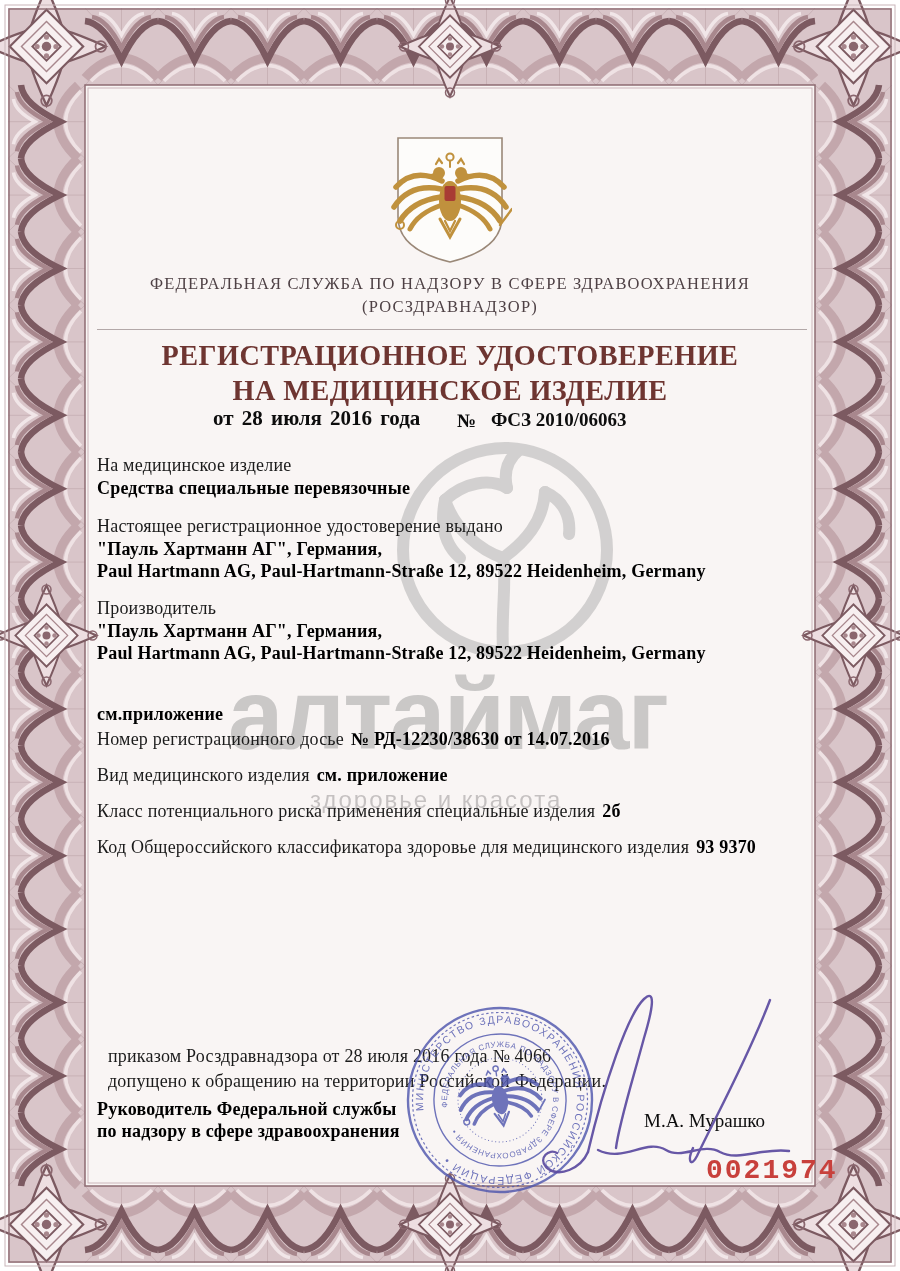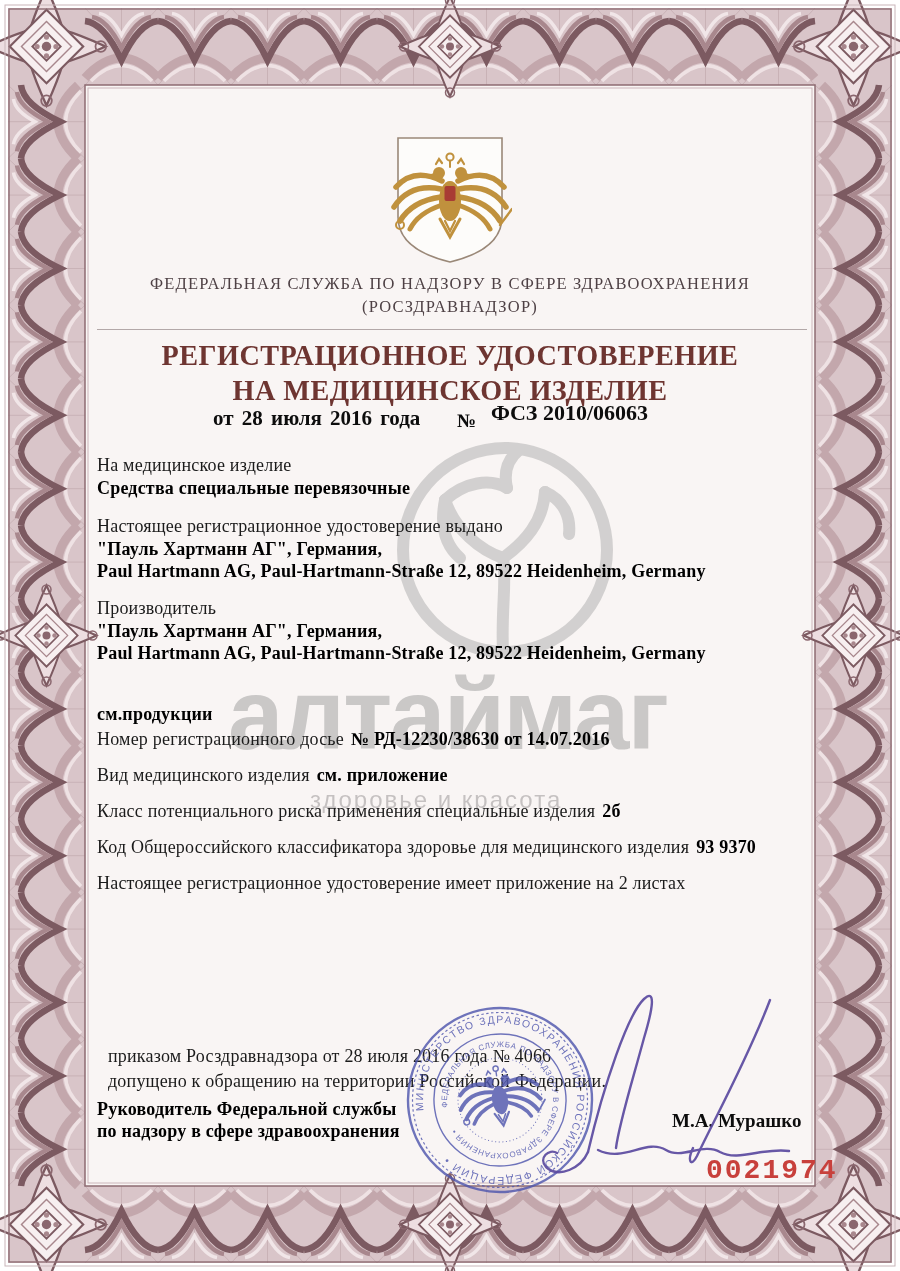--- a/index.html
+++ b/index.html
@@ -19,21 +19,21 @@
   .val-gap{margin-left:7px;font-weight:bold;color:#000;}
   
   .wm-word{left:228px;top:664px;font-family:Liberation Sans, sans-serif;
            font-weight:bold;font-size:100px;line-height:100px;letter-spacing:-2px;
            color:#9c9c9c;opacity:.5;}
   .wm-tag{left:310px;top:786px;font-family:"Liberation Sans","DejaVu Sans",sans-serif;
           font-size:24px;letter-spacing:2px;color:#bdb9b9;opacity:.85;}
   
   .serial{left:706px;top:1155px;font-family:"Liberation Mono","DejaVu Sans Mono",monospace;
           font-weight:bold;font-size:28px;letter-spacing:2px;color:#c8403c;}
-  .sig-name{left:644px;top:1110px;font-size:19px;font-weight:bold;color:#0d0d0d;margin-left:28px;}
+  .sig-name{left:644px;top:1110px;font-size:19px;font-weight:normal;color:#0d0d0d;}
   .coat{position:absolute;left:388px;top:133px;width:124px;height:132px;}
   .content{position:absolute;inset:0;z-index:3;border-radius:24px;}
   .wm-layer{position:absolute;inset:0;z-index:1;}
   .over{z-index:4;}
   .border-layer{z-index:0;}
   .stamp-text{font-family:"Liberation Sans","DejaVu Sans",sans-serif;}
 </style>
 </head>
 <body>
 
@@ -186,48 +186,47 @@
   <div class="content">
     <div class="abs authority" style="top:274px">ФЕДЕРАЛЬНАЯ СЛУЖБА ПО НАДЗОРУ В СФЕРЕ ЗДРАВООХРАНЕНИЯ</div>
     <div class="abs authority" style="top:297px">(РОСЗДРАВНАДЗОР)</div>
     <div class="abs divider" style="top:329px"></div>
 
     <div class="abs title" style="top:338px">РЕГИСТРАЦИОННОЕ УДОСТОВЕРЕНИЕ</div>
     <div class="abs title" style="top:373px">НА МЕДИЦИНСКОЕ ИЗДЕЛИЕ</div>
 
     <div class="abs dateline" style="left:213px;top:406px;font-size:21px;word-spacing:3px">от 28 июля 2016 года</div>
     <div class="abs dateline" style="left:457px;top:410px;font-size:19px">№</div>
-    <div class="abs dateline" style="left:491px;top:400px;font-size:22px">ФСЗ 2010/06063</div>
+    <div class="abs dateline" style="left:491px;top:409px;font-size:19px">ФСЗ 2010/06063</div>
 
     <div class="abs bl" style="top:455px">На медицинское изделие</div>
     <div class="abs bl" style="top:516px">Настоящее регистрационное удостоверение выдано</div>
 
     <div class="abs bl bold" style="top:478px">Средства специальные перевязочные</div>
     <div class="abs bl bold" style="top:539px">"Пауль Хартманн АГ", Германия,</div>
     <div class="abs bl bold" style="top:561px">Paul Hartmann AG, Paul-Hartmann-Straße 12, 89522 Heidenheim, Germany</div>
 
     <div class="abs bl" style="top:598px">Производитель</div>
     <div class="abs bl bold" style="top:621px">"Пауль Хартманн АГ", Германия,</div>
     <div class="abs bl bold" style="top:643px">Paul Hartmann AG, Paul-Hartmann-Straße 12, 89522 Heidenheim, Germany</div>
 
-    <div class="abs bl bold" style="top:704px">см.продукции</div>
+    <div class="abs bl bold" style="top:704px">см.приложение</div>
 
     <div class="abs bl" style="top:729px">
       <span>Номер регистрационного досье</span><span class="val-gap">№ РД-12230/38630 от 14.07.2016</span>
     </div>
     <div class="abs bl" style="top:765px">
       <span>Вид медицинского изделия</span><span class="val-gap">см. приложение</span>
     </div>
     <div class="abs bl" style="top:801px">
       <span>Класс потенциального риска применения специальные изделия</span><span class="val-gap">2б</span>
     </div>
     <div class="abs bl" style="top:837px">
       <span>Код Общероссийского классификатора здоровье для медицинского изделия</span><span class="val-gap">93 9370</span>
     </div>
-    <div class="abs bl" style="top:873px">Настоящее регистрационное удостоверение имеет приложение на 2 листах</div>
 
     <div class="abs bl" style="left:108px;top:1046px">приказом Росздравнадзора от 28 июля 2016 года № 4066</div>
     <div class="abs bl" style="left:108px;top:1071px">допущено к обращению на территории Российской Федерации.</div>
     <div class="abs bl bold" style="top:1099px">Руководитель Федеральной службы</div>
     <div class="abs bl bold" style="top:1121px">по надзору в сфере здравоохранения</div>
     <div class="abs sig-name">М.А. Мурашко</div>
     <div class="abs serial">0021974</div>
   </div>
 
   <svg class="layer over" viewBox="0 0 900 1271" width="900" height="1271">

